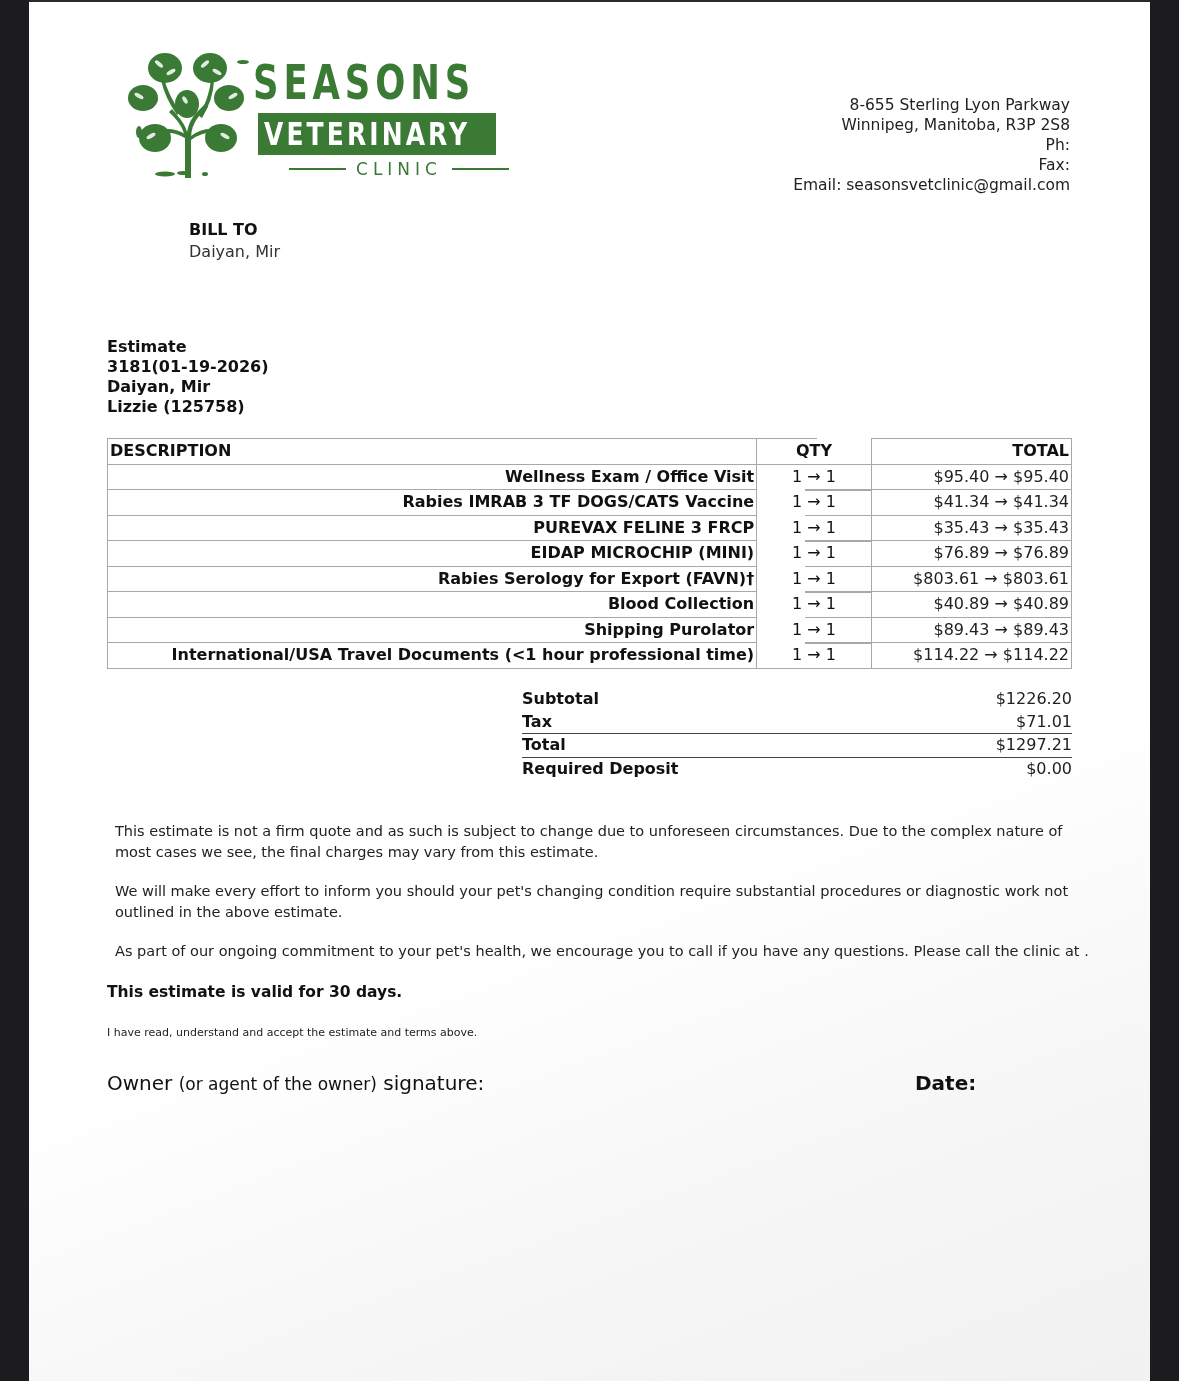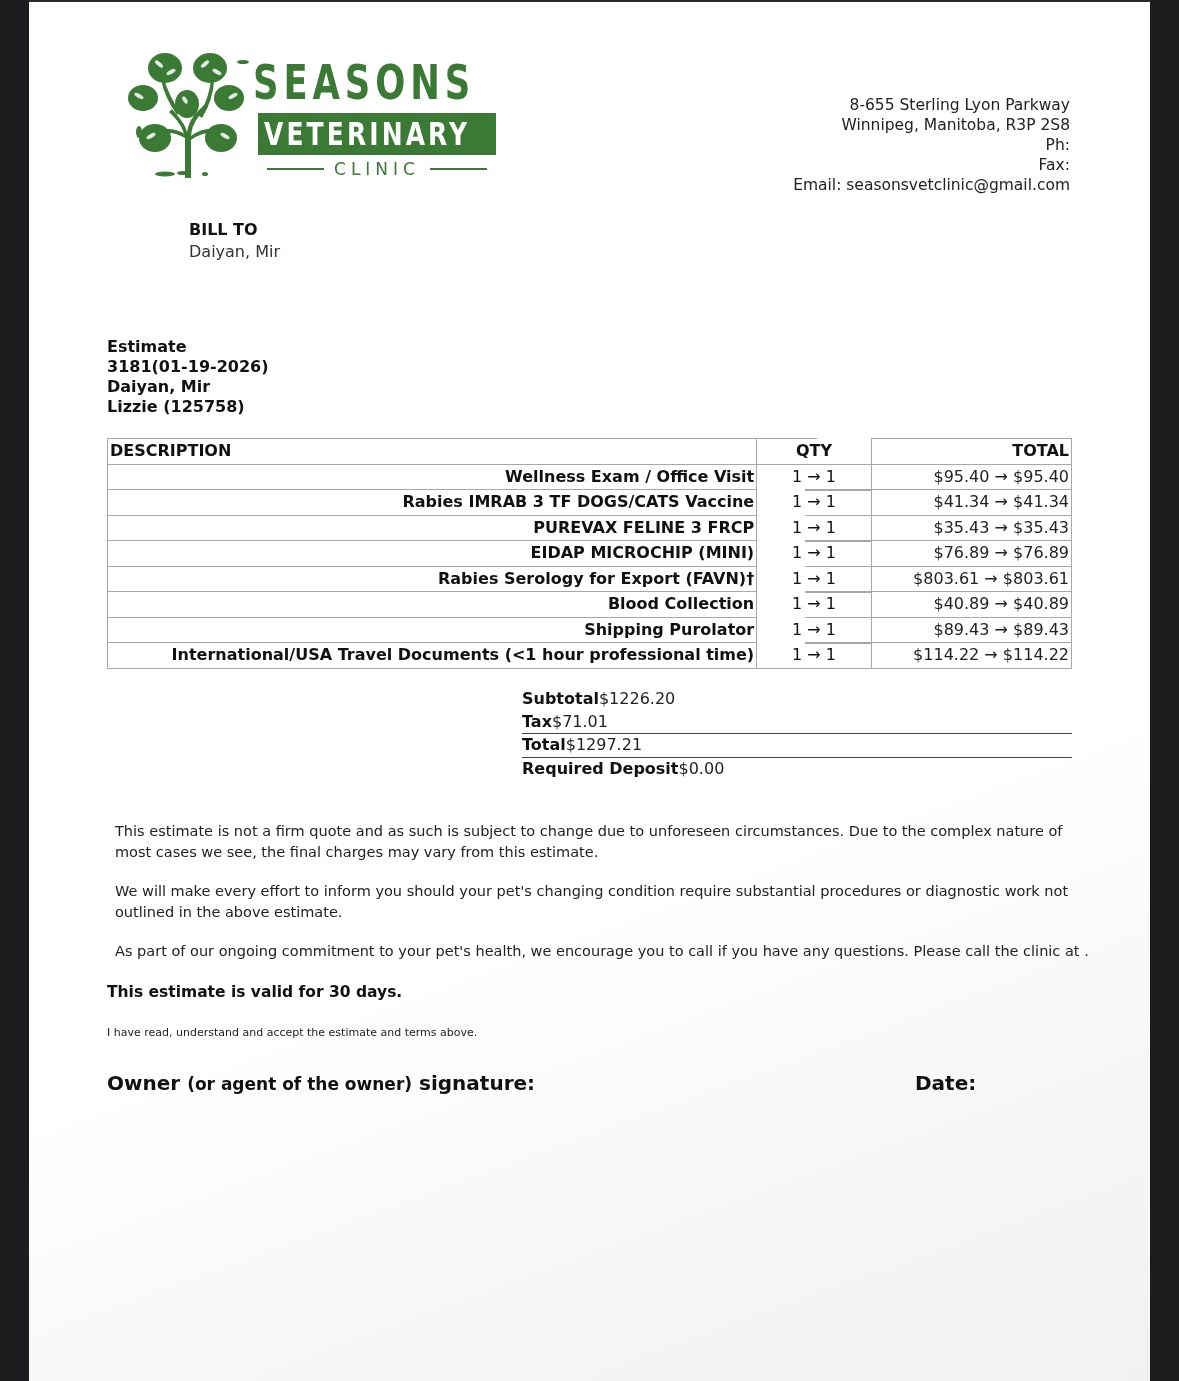--- a/index.html
+++ b/index.html
@@ -25,21 +25,21 @@
   .logo-vet-box {
     position: absolute; left: 133px; top: 67px; width: 238px; height: 42px; background: #3a7a35;
   }
   .logo-vet {
     position: absolute; left: 139px; top: 67px; width: 300px;
     font-family: "DejaVu Sans", sans-serif; font-weight: bold; font-size: 32px;
     letter-spacing: 4px; color: #fff; line-height: 42px;
     transform: scaleX(0.78); transform-origin: left center; white-space: nowrap;
   }
   .logo-clinic {
-    position: absolute; left: 142px; top: 112px; width: 220px; height: 22px;
+    position: absolute; left: 164px; top: 112px; width: 220px; height: 22px;
     display: flex; align-items: center; gap: 10px;
   }
   .logo-clinic .rule { flex: 1; height: 2px; background: #3a7a35; }
   .logo-clinic span.txt { font-size: 17px; letter-spacing: 5px; color: #3a7a35; }
 
   .address {
     position: absolute; right: 80px; top: 93px; text-align: right;
     font-size: 15.5px; line-height: 20px; color: #222;
   }
   .billto { position: absolute; left: 160px; top: 217px; font-size: 16px; line-height: 22px; }
@@ -71,29 +71,29 @@
   table.items th.qty::before {
     content: ""; position: absolute; left: 0; width: 60px; top: -1.5px; height: 1.5px; background: #a8a8a8;
   }
   table.items th.qty::after {
     content: ""; position: absolute; left: 48px; right: 0; bottom: -1.5px; height: 1.5px; background: #a8a8a8;
   }
   table.items td.total, table.items th.total { text-align: right; width: 196px; }
   table.items td.total { color: #222; }
 
   .summary { position: absolute; left: 493px; top: 686px; width: 550px; font-size: 16px; }
-  .summary .row { display: flex; justify-content: flex-start; height: 22.5px; line-height: 22px; }
+  .summary .row { display: flex; justify-content: space-between; height: 22.5px; line-height: 22px; }
   .summary .row .lbl { font-weight: bold; }
   .summary .row .val { color: #222; }
   .summary .row.underline { border-bottom: 1.5px solid #444; }
 
   .para { position: absolute; left: 78px; width: 980px; font-size: 14.5px; line-height: 21px; color: #222; margin-left: 8px; }
   .valid { position: absolute; left: 78px; top: 981px; font-weight: bold; font-size: 15.5px; }
   .accept { position: absolute; left: 78px; top: 1024px; font-size: 11px; color: #222; }
-  .sig { position: absolute; left: 78px; top: 1069px; font-weight: bold; font-size: 20px; }
+  .sig { position: absolute; left: 78px; top: 1069px; font-weight: normal; font-size: 20px; }
   .sig .small { font-size: 17px; }
   .date { position: absolute; left: 886px; top: 1069px; font-weight: bold; font-size: 20px; }
   .topline { position: absolute; left: 29px; top: 0; width: 1121px; height: 2px; background: #2a2a2a; }
 </style>
 </head>
 <body>
 
 <div class="topline"></div>
 <div class="page">
 

